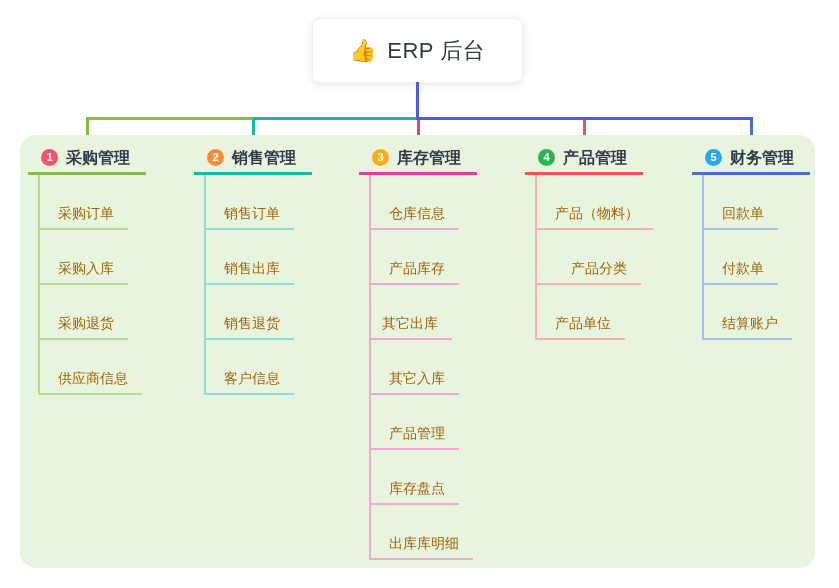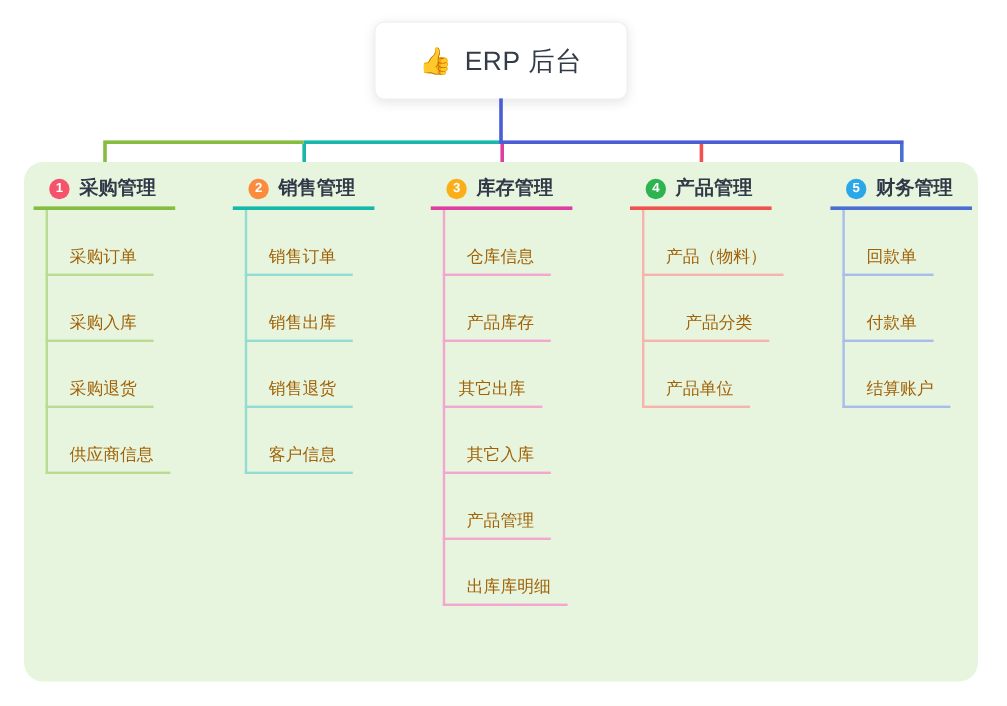--- a/index.html
+++ b/index.html
@@ -149,20 +149,23 @@
   </div>
 
   <div class="item">
     <span class="item-label" style="border-bottom-color: rgb(243, 166, 207);">其它入库</span>
   </div>
 
   <div class="item">
     <span class="item-label" style="border-bottom-color: rgb(243, 166, 207);">产品管理</span>
   </div>
 
+  <div class="item">
+    <span class="item-label" style="border-bottom-color: rgb(243, 166, 207);">库存盘点</span>
+  </div>
 
   <div class="item">
     <span class="item-label" style="border-bottom-color: rgb(243, 166, 207);">出库库明细</span>
   </div>
 </div>
   </div>
 
   <div class="branch" style="left: 525px; top: 137px;">
     <div class="branch-title" style="border-bottom-color: rgb(240, 83, 79);">
       <span class="badge" style="background: rgb(46, 179, 81);">4</span>

